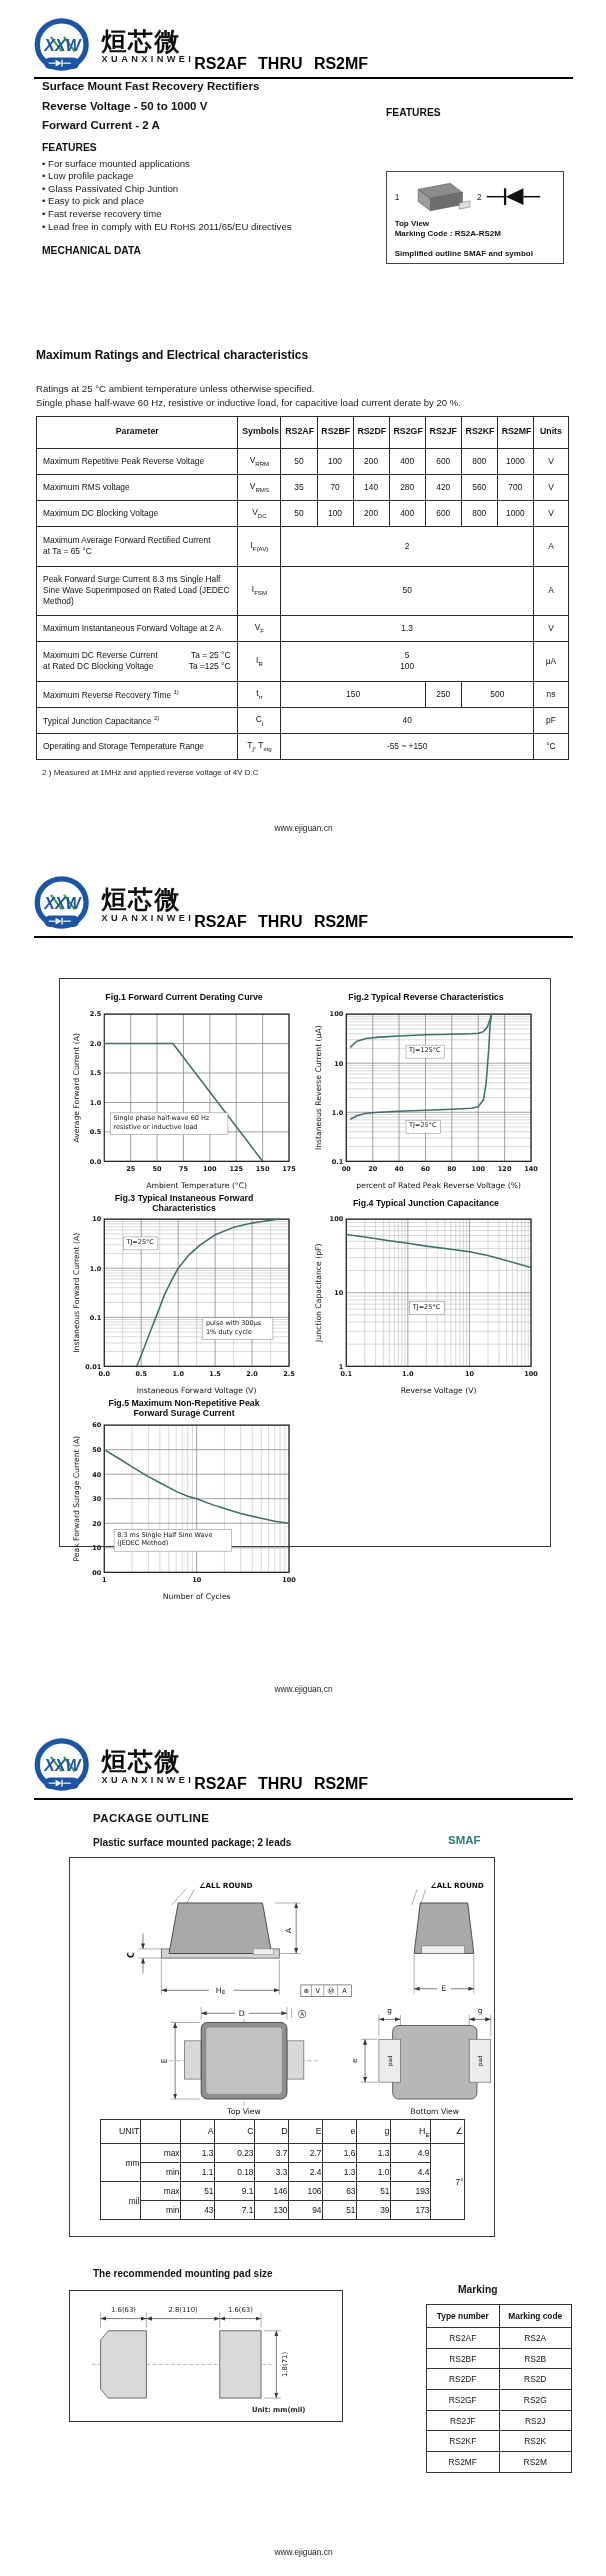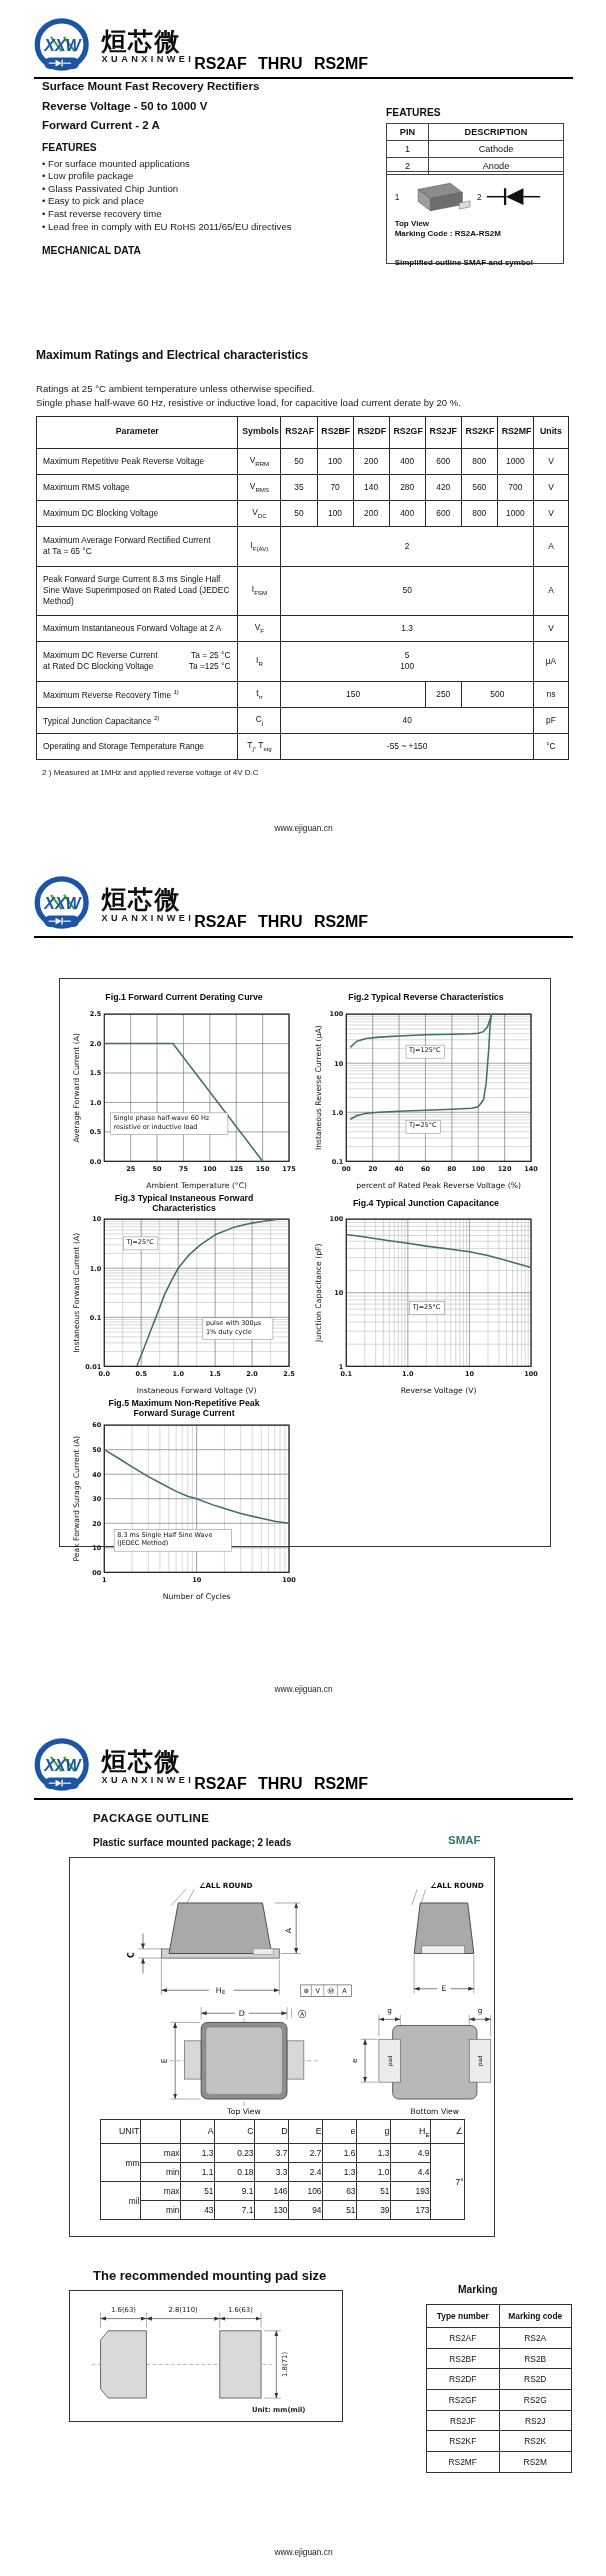--- a/index.html
+++ b/index.html
@@ -30,21 +30,21 @@
   .pinning{position:absolute;left:386px;top:107px}
   .pinning table{border-collapse:collapse;width:178px;margin-top:3.8px}
   .pinning th,.pinning td{border:1.1px solid #444;font-size:9.2px;height:17px;text-align:center}
   .pinning th{font-weight:bold}
   .pinning td:first-child,.pinning th:first-child{width:42px}
   .outlinebox{position:absolute;left:386px;top:171px;width:178px;height:93px;border:1.1px solid #444;padding:4.6px 7.7px 3.1px 7.7px}
   .odraw{display:flex;align-items:center;gap:3.8px;height:40px}
   .opin{font-size:8.4px;color:#222}
   .ocap1{font-size:8px;font-weight:bold;margin-top:2.3px}
   .ocap2{font-size:8px;font-weight:bold;margin-top:1.5px}
-  .ocap3{font-size:8px;font-weight:bold;margin-top:20px}
+  .ocap3{font-size:8px;font-weight:bold;margin-top:11px}
 
   .ratings{position:absolute;left:36px;top:348px;width:536px}
   .rt-title{font-size:12px;font-weight:bold;margin-bottom:20px}
   .rt-cond{font-size:9.6px;line-height:13.8px;color:#1c1c1c}
   table.rt{border-collapse:collapse;width:533px;margin-top:6.1px;table-layout:fixed}
   table.rt th,table.rt td{border:0.9px solid #2a2a2a;font-size:8.4px;padding:2.3px 3.8px;text-align:center;line-height:1.3}
   table.rt th{font-size:8.8px;font-weight:bold;height:32px}
   table.rt td.p{text-align:left;padding-left:6.1px}
   table.rt td{height:26px}
   table.rt tr.tall td{height:40px}
@@ -73,21 +73,21 @@
   .pkg-sub{position:absolute;left:93px;top:115px;font-size:10px;font-weight:bold}
   .smaf{position:absolute;left:448px;top:112px;font-size:11.5px;font-weight:bold;color:#2e7a6e}
   .pkgbox{position:absolute;left:69px;top:135px;width:426px;height:380px;border:1.5px solid #3a3a3a;padding:4.6px 0 0 0}
   svg.pkg{display:block;margin:0 auto}
   svg.pkg text{font-family:"DejaVu Sans",sans-serif;fill:#111}
   .dimline{stroke:#444;stroke-width:.9}
   .extline{stroke:#666;stroke-width:.7}
   table.dim{border-collapse:collapse;margin:3.1px auto 0 auto;table-layout:fixed;border:1.1px solid #333}
   table.dim th,table.dim td{border:0.8px solid #333;font-size:8.4px;text-align:right;height:19px}
   table.dim th{height:24.5px;font-weight:normal;font-size:8.8px}
-  .pad-title{position:absolute;left:93px;top:546px;font-size:13px;font-weight:bold}
+  .pad-title{position:absolute;left:93px;top:546px;font-size:10px;font-weight:bold}
   .padbox{position:absolute;left:69px;top:568px;width:274px;height:132px;border:1.5px solid #333}
   svg.padsvg text{font-family:"DejaVu Sans",sans-serif;fill:#222}
   .marking-title{position:absolute;left:458px;top:562px;font-size:10.3px;font-weight:bold}
   table.mark{position:absolute;left:426px;top:582px;border-collapse:collapse;table-layout:fixed;width:146px;border:1.1px solid #333}
   table.mark th,table.mark td{border:0.8px solid #333;font-size:8.4px;text-align:center;height:20.7px}
   table.mark th{height:23px;font-weight:bold}
 </style>
 </head>
 <body>
 
@@ -131,36 +131,20 @@
       <div>• Lead free in comply with EU RoHS 2011/65/EU directives</div>
     </div>
   </div>
 
   <div class="mech">
     <div class="sect-h">MECHANICAL DATA</div>
   </div>
 
   <div class="pinning">
     <div class="sect-h">FEATURES</div>
-    <table>
-      <tbody>
-          <tr>
-        <th>PIN</th>
-        <th>DESCRIPTION</th>
-      </tr>
-      <tr>
-        <td>1</td>
-        <td>Cathode</td>
-      </tr>
-      <tr>
-        <td>2</td>
-        <td>Anode</td>
-      </tr>
-    </tbody>
-      </table>
   </div>
 
   <div class="outlinebox">
     <div class="odraw">
       <span class="opin">1</span>
       <svg width="70" height="34" viewBox="0 0 92 44">
         <polygon points="20,12 62,4 78,16 36,24" fill="#8c8c8c" stroke="#555" stroke-width="0.8"></polygon>
         <polygon points="36,24 78,16 78,32 36,40" fill="#6e6e6e" stroke="#555" stroke-width="0.8"></polygon>
         <polygon points="20,12 36,24 36,40 20,28" fill="#9d9d9d" stroke="#555" stroke-width="0.8"></polygon>
         <polygon points="74,30 88,27 88,35 74,38" fill="#ddd" stroke="#777" stroke-width="0.8"></polygon>

